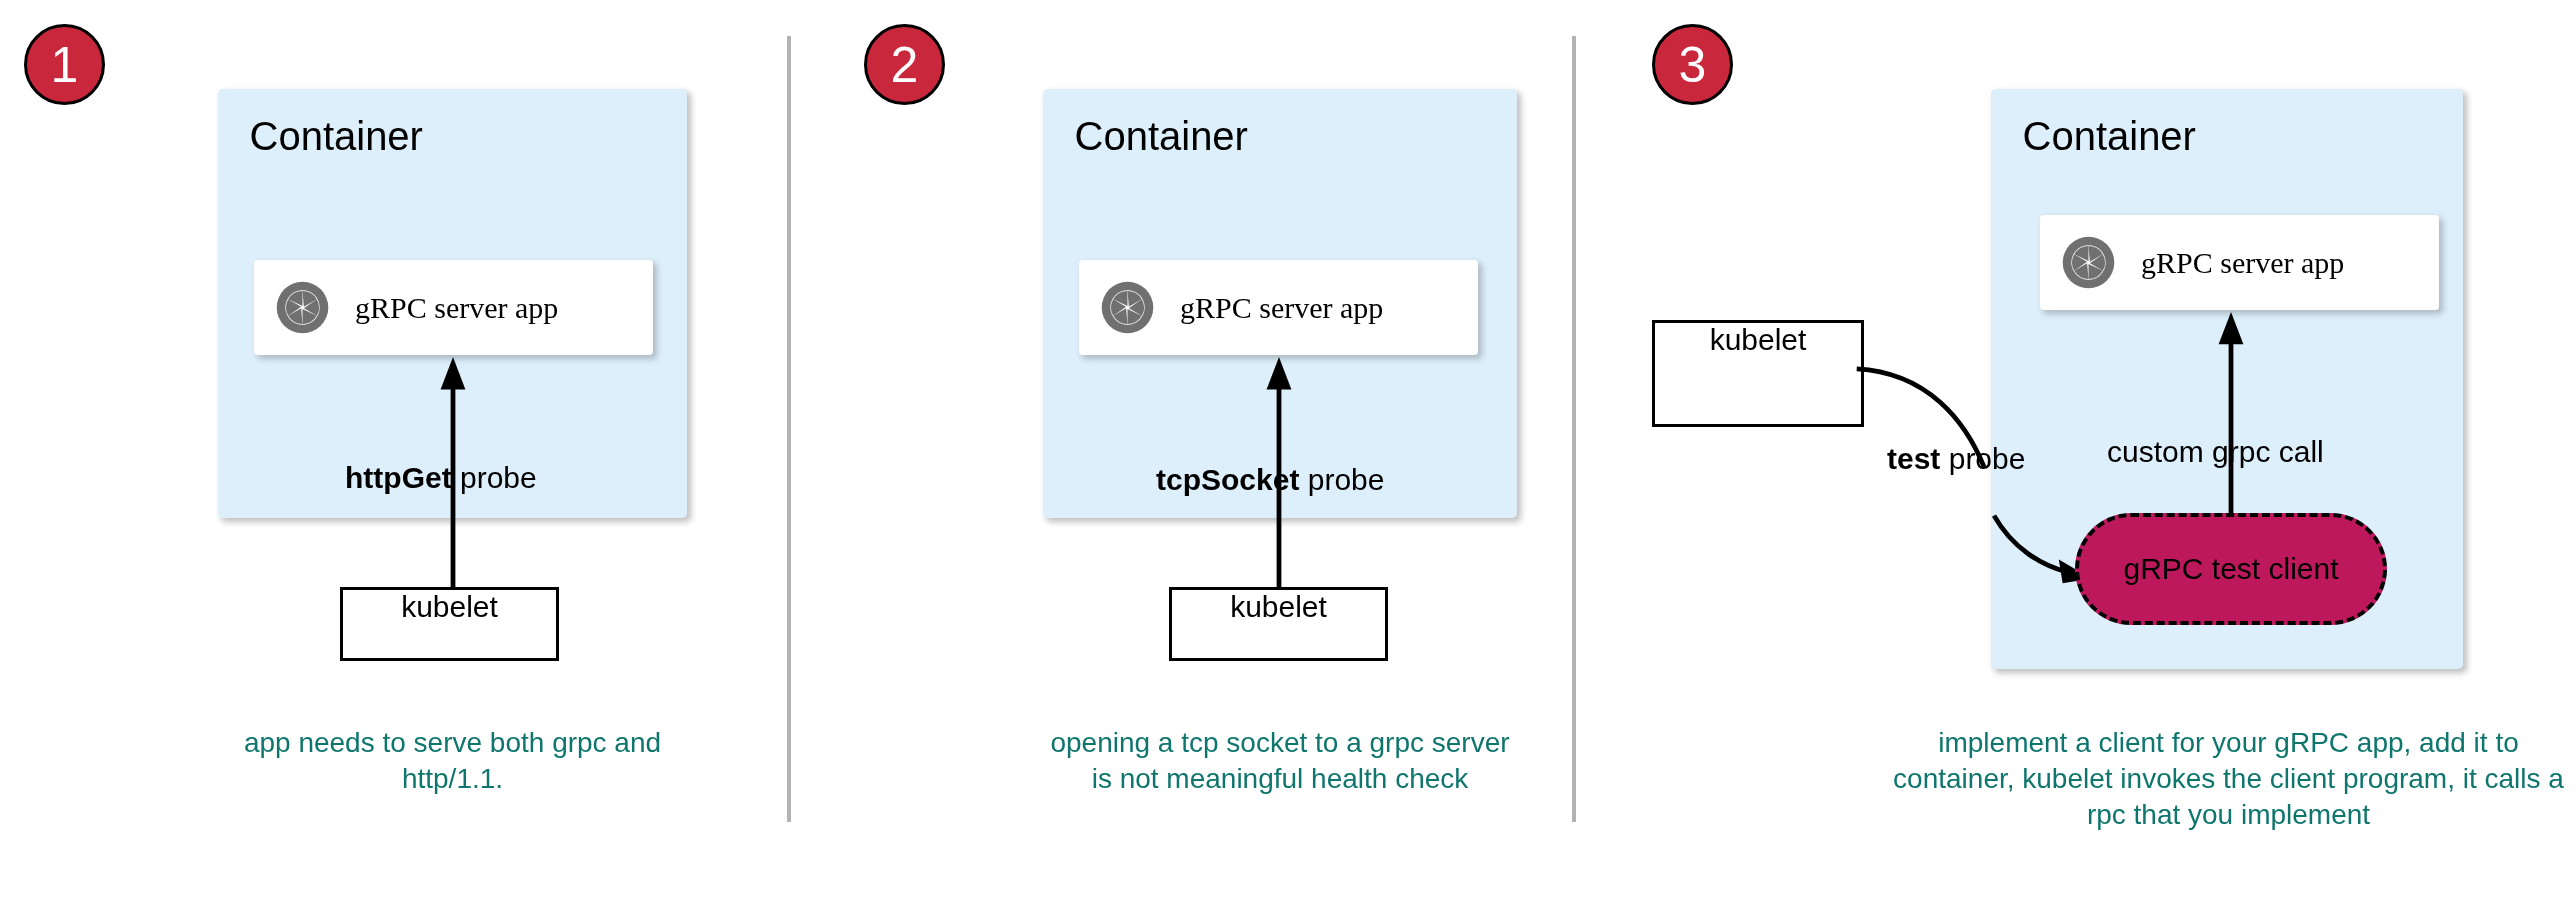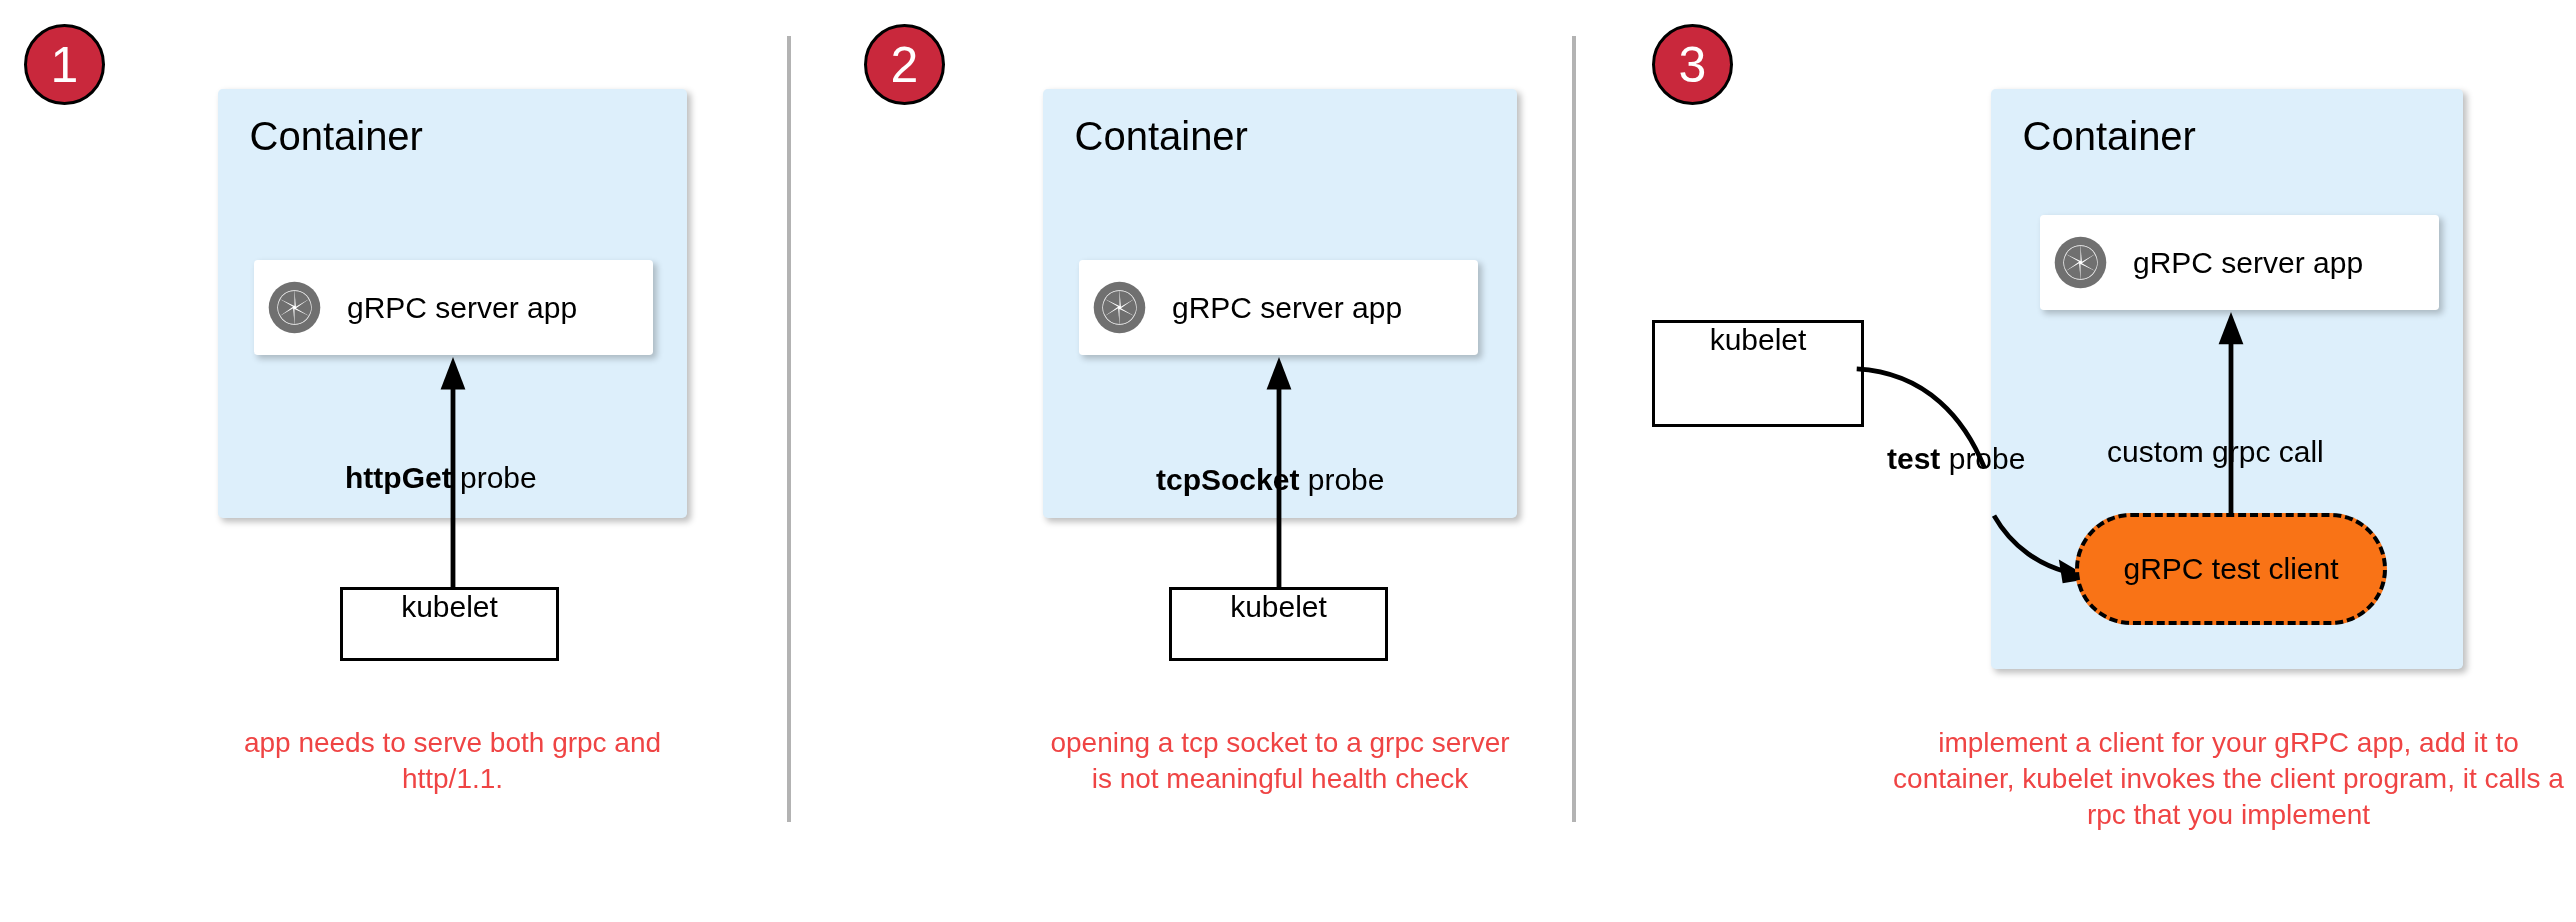--- a/index.html
+++ b/index.html
@@ -23,47 +23,47 @@
     position:absolute;background:#ddeffb;border-radius:4.8px;
     box-shadow:3.8px 3.8px 6.7px rgba(0,0,0,0.25);
   }
   .container-label{
     position:absolute;left:31.5px;top:25px;font-size:40px;color:#000;white-space:nowrap;
   }
 
   .app-box{
     position:absolute;background:#ffffff;border-radius:3.8px;
     box-shadow:3.8px 3.8px 6.7px rgba(0,0,0,0.22);
-    display:flex;align-items:center;box-sizing:border-box;padding-left:13px;
+    display:flex;align-items:center;box-sizing:border-box;padding-left:21px;font-family:Liberation Serif, serif;
   }
   .app-label{font-size:30px;color:#000;margin-left:25px;white-space:nowrap;}
   .grpc-icon{width:55px;height:55px;flex:0 0 55px;display:block;}
 
   .kubelet-box{
     position:absolute;background:#ffffff;border:3.8px solid #000000;box-sizing:border-box;
     display:flex;align-items:flex-start;justify-content:center;
     font-size:30px;color:#000;
   }
 
   .probe-label{
     position:absolute;font-size:30px;color:#000;white-space:nowrap;
   }
   .probe-label b{font-weight:bold;}
 
   .arrow-svg{position:absolute;overflow:visible;}
 
   .dashed-client{
-    position:absolute;background:#f97316;border:4.8px dashed #000000;
+    position:absolute;background:#be185d;border:4.8px dashed #000000;
     border-radius:953px;box-sizing:border-box;
     display:flex;align-items:center;justify-content:center;
     font-size:30px;color:#000;
   }
 
   .caption{
-    position:absolute;text-align:center;font-size:28px;line-height:1.28;color:#ef4444;
+    position:absolute;text-align:center;font-size:28px;line-height:1.28;color:#0f766e;
   }
 </style>
 </head>
 <body>
 
 <div class="stage">
 
   <div class="divider" style="left:787px;"></div>
   <div class="divider" style="left:1572px;"></div>
 

